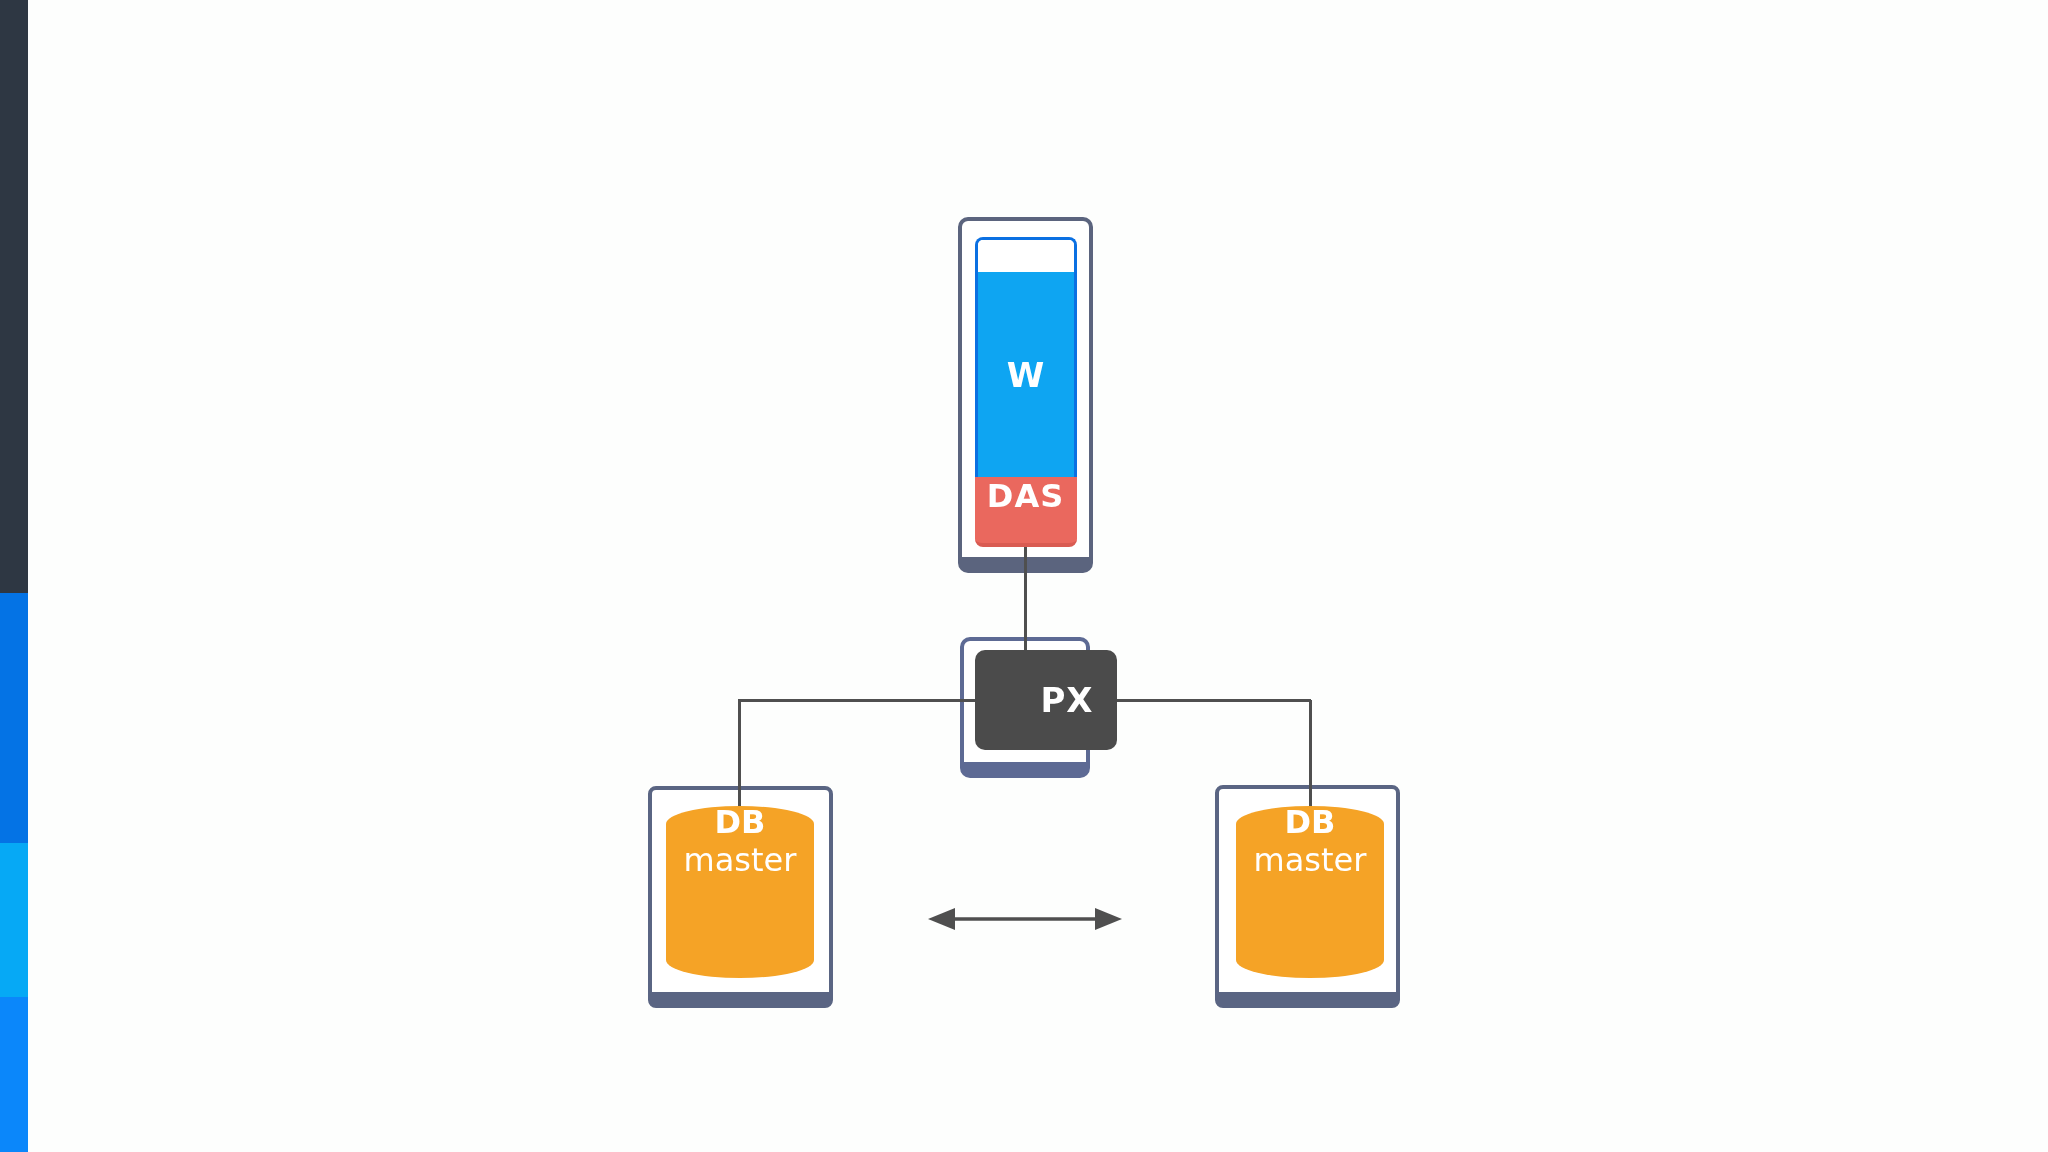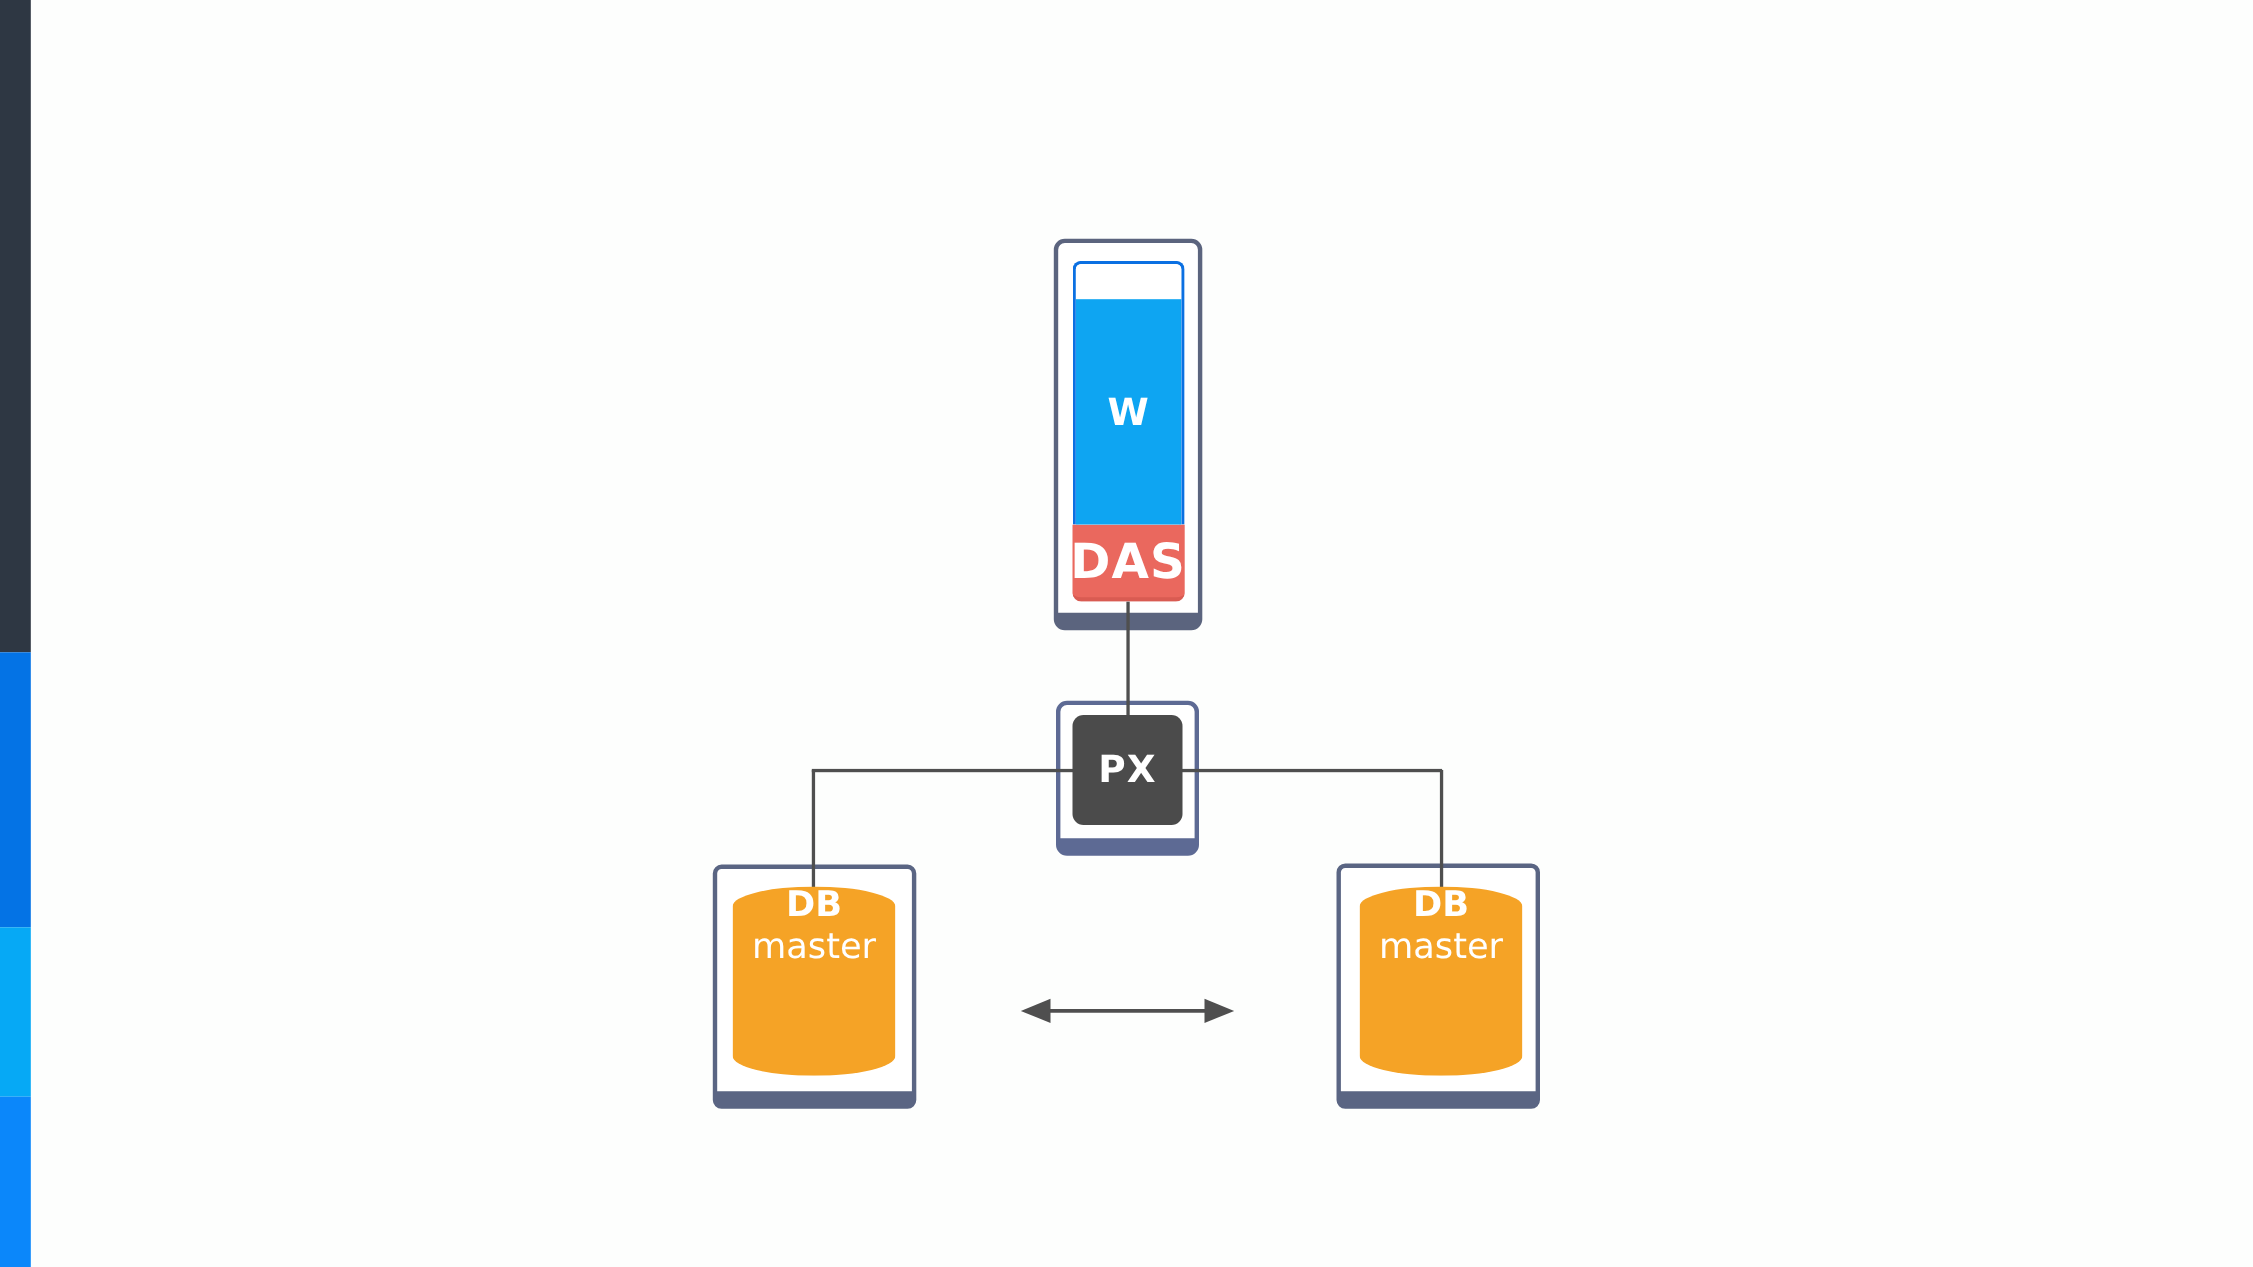--- a/index.html
+++ b/index.html
@@ -54,30 +54,30 @@
     display:flex;flex-direction:column;background:#ffffff;
   }
   .server-header{height:32px;background:#ffffff;}
   .server-body{
     flex:1;background:#0ea5f2;display:flex;align-items:center;justify-content:center;
     color:#ffffff;font-size:34px;font-weight:600;
   }
   .das{
     height:70px;background:#ea685e;border-radius:0 0 8px 8px;
     border-bottom:4px solid #d95b52;box-sizing:border-box;
-    display:flex;align-items:center;justify-content:center;
-    color:#ffffff;font-size:44px;font-weight:600;letter-spacing:1px;
+    display:flex;align-items:flex-start;justify-content:center;
+    color:#ffffff;font-size:32px;font-weight:600;letter-spacing:1px;
   }
 
   
   .px-box{
     position:absolute;left:975px;top:650px;width:100px;height:100px;
     background:#4b4b4b;border-radius:10px;
     display:flex;align-items:center;justify-content:center;
-    color:#ffffff;font-size:34px;font-weight:600;letter-spacing:1px;
+    color:#ffffff;font-size:34px;font-weight:600;letter-spacing:1px;padding-left:42px;
   }
 
   
   .conn{position:absolute;background:#4f4f4f;}
   .c-web-px{left:1024px;top:547px;width:3px;height:106px;}
   .c-left-h{left:738px;top:699px;width:239px;height:3px;}
   .c-left-v{left:738px;top:700px;width:3px;height:116px;}
   .c-right-h{left:1073px;top:699px;width:238px;height:3px;}
   .c-right-v{left:1309px;top:700px;width:3px;height:116px;}
 

